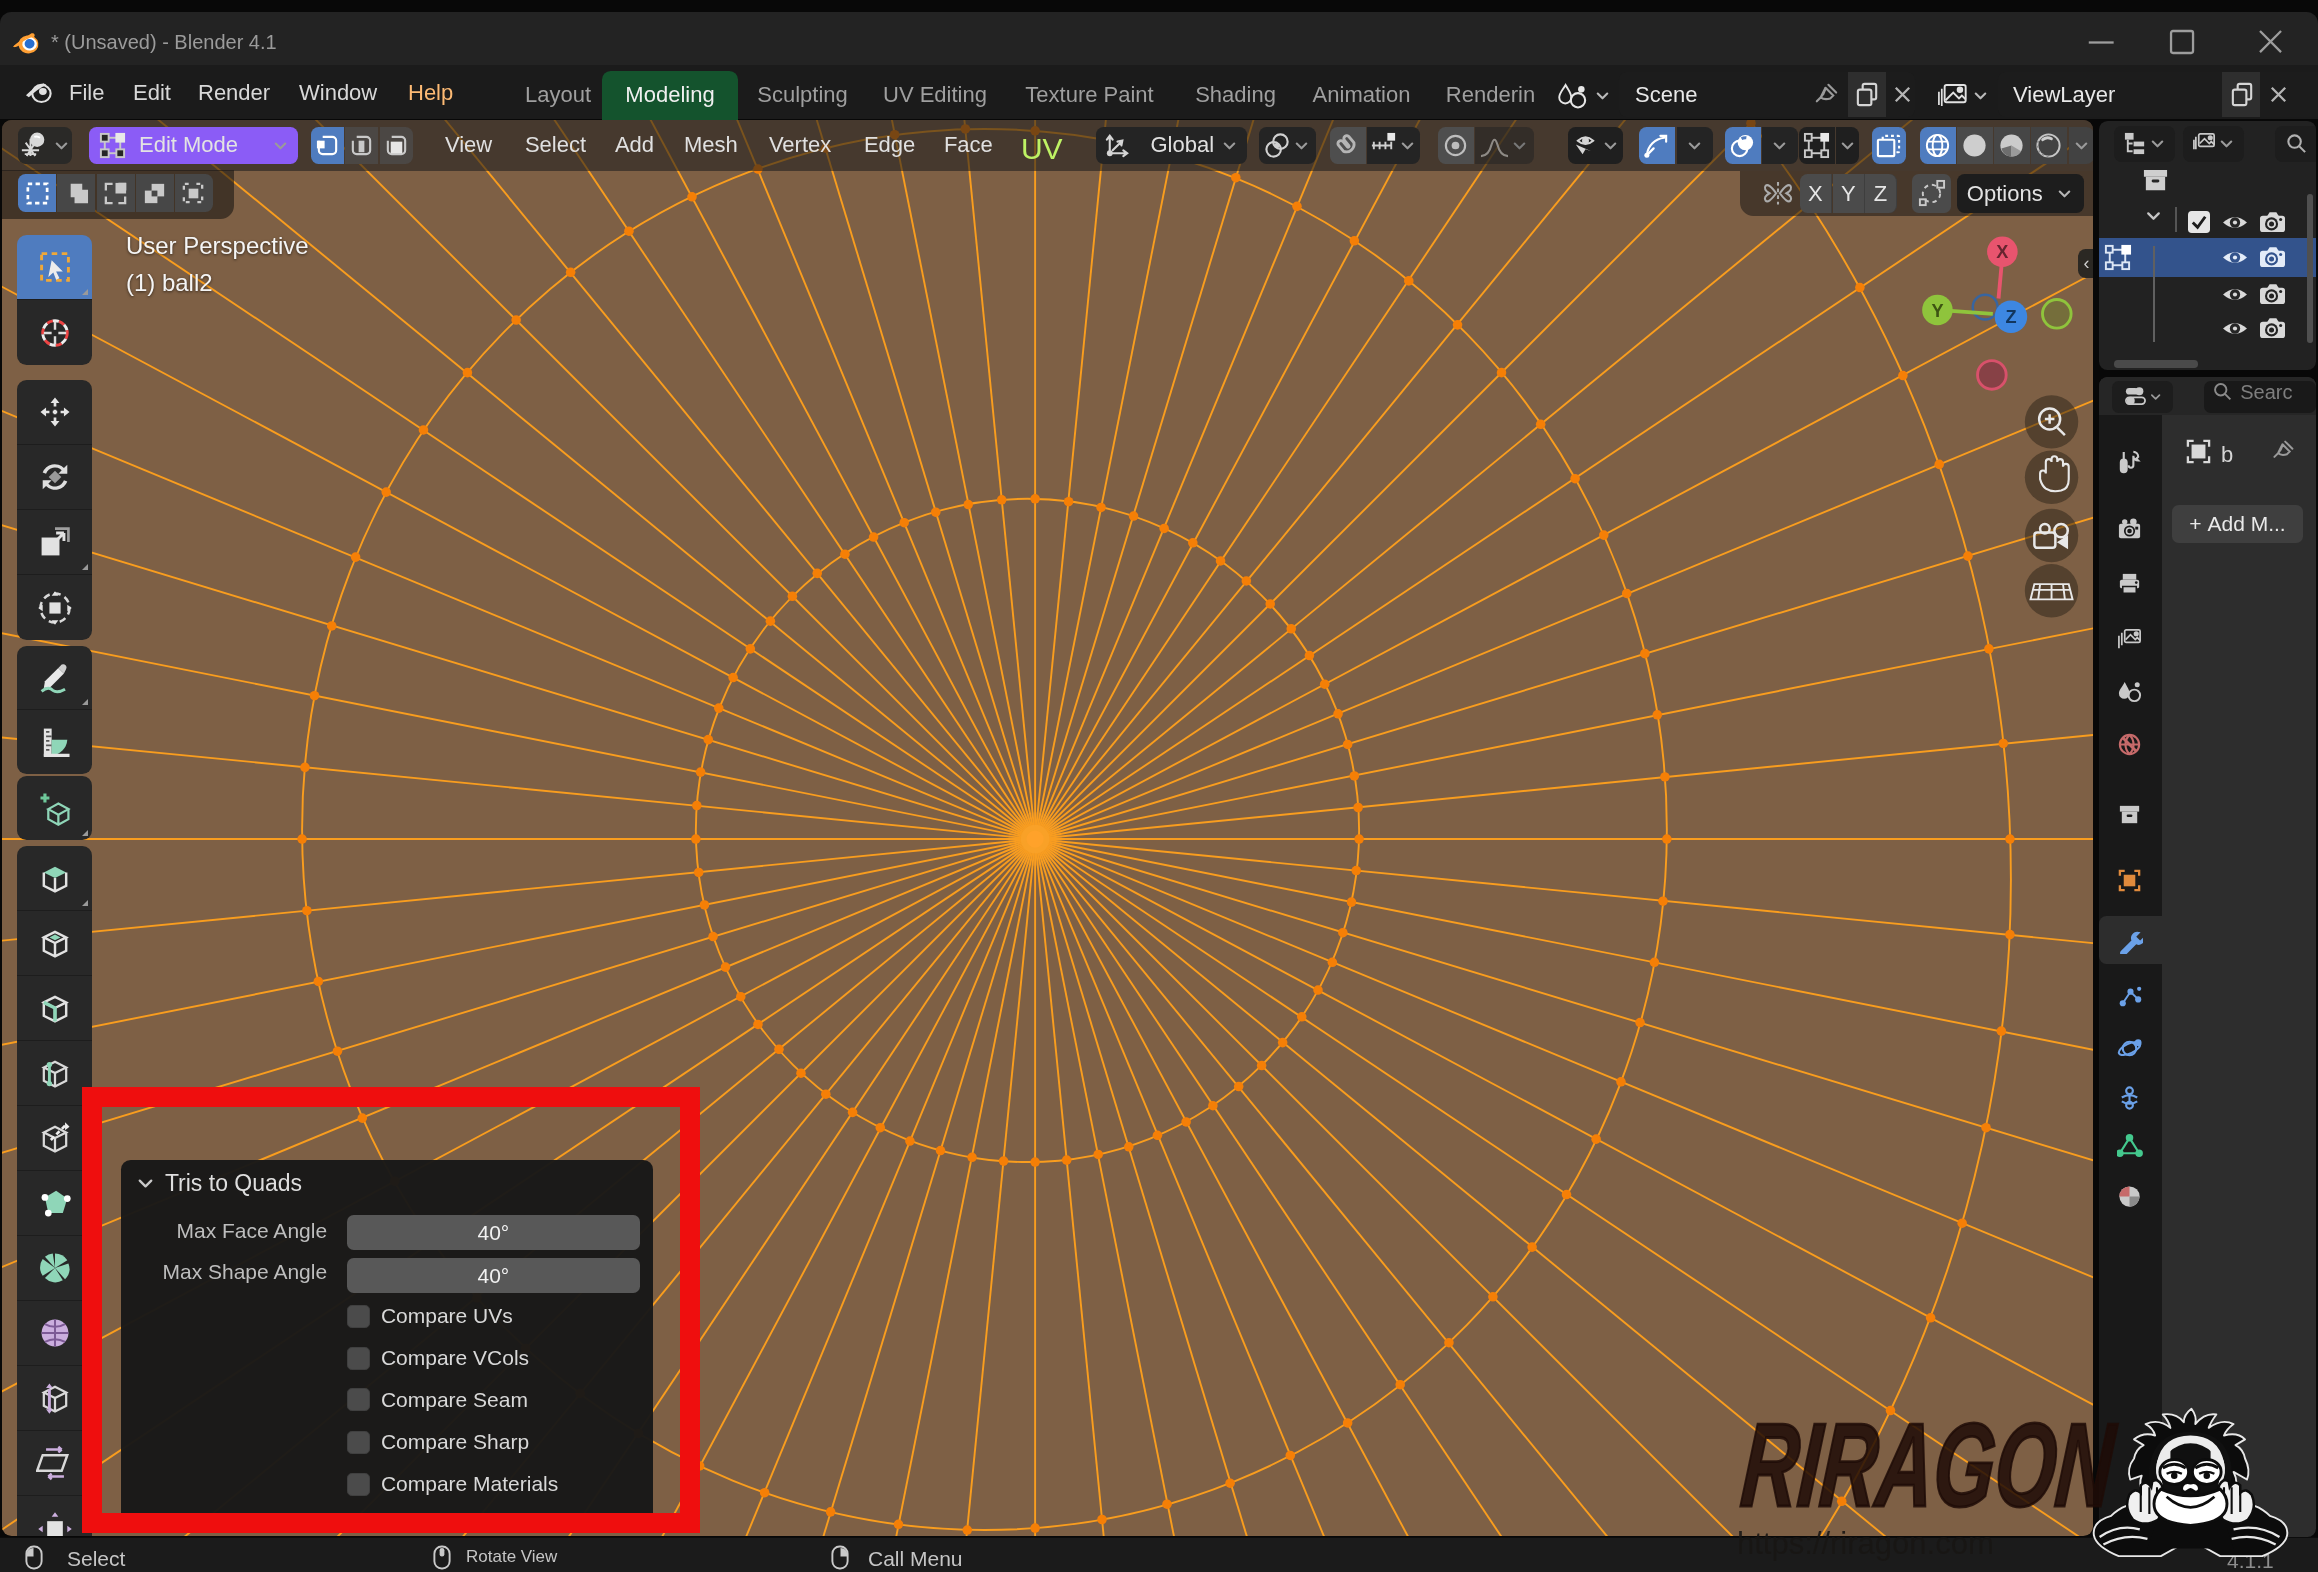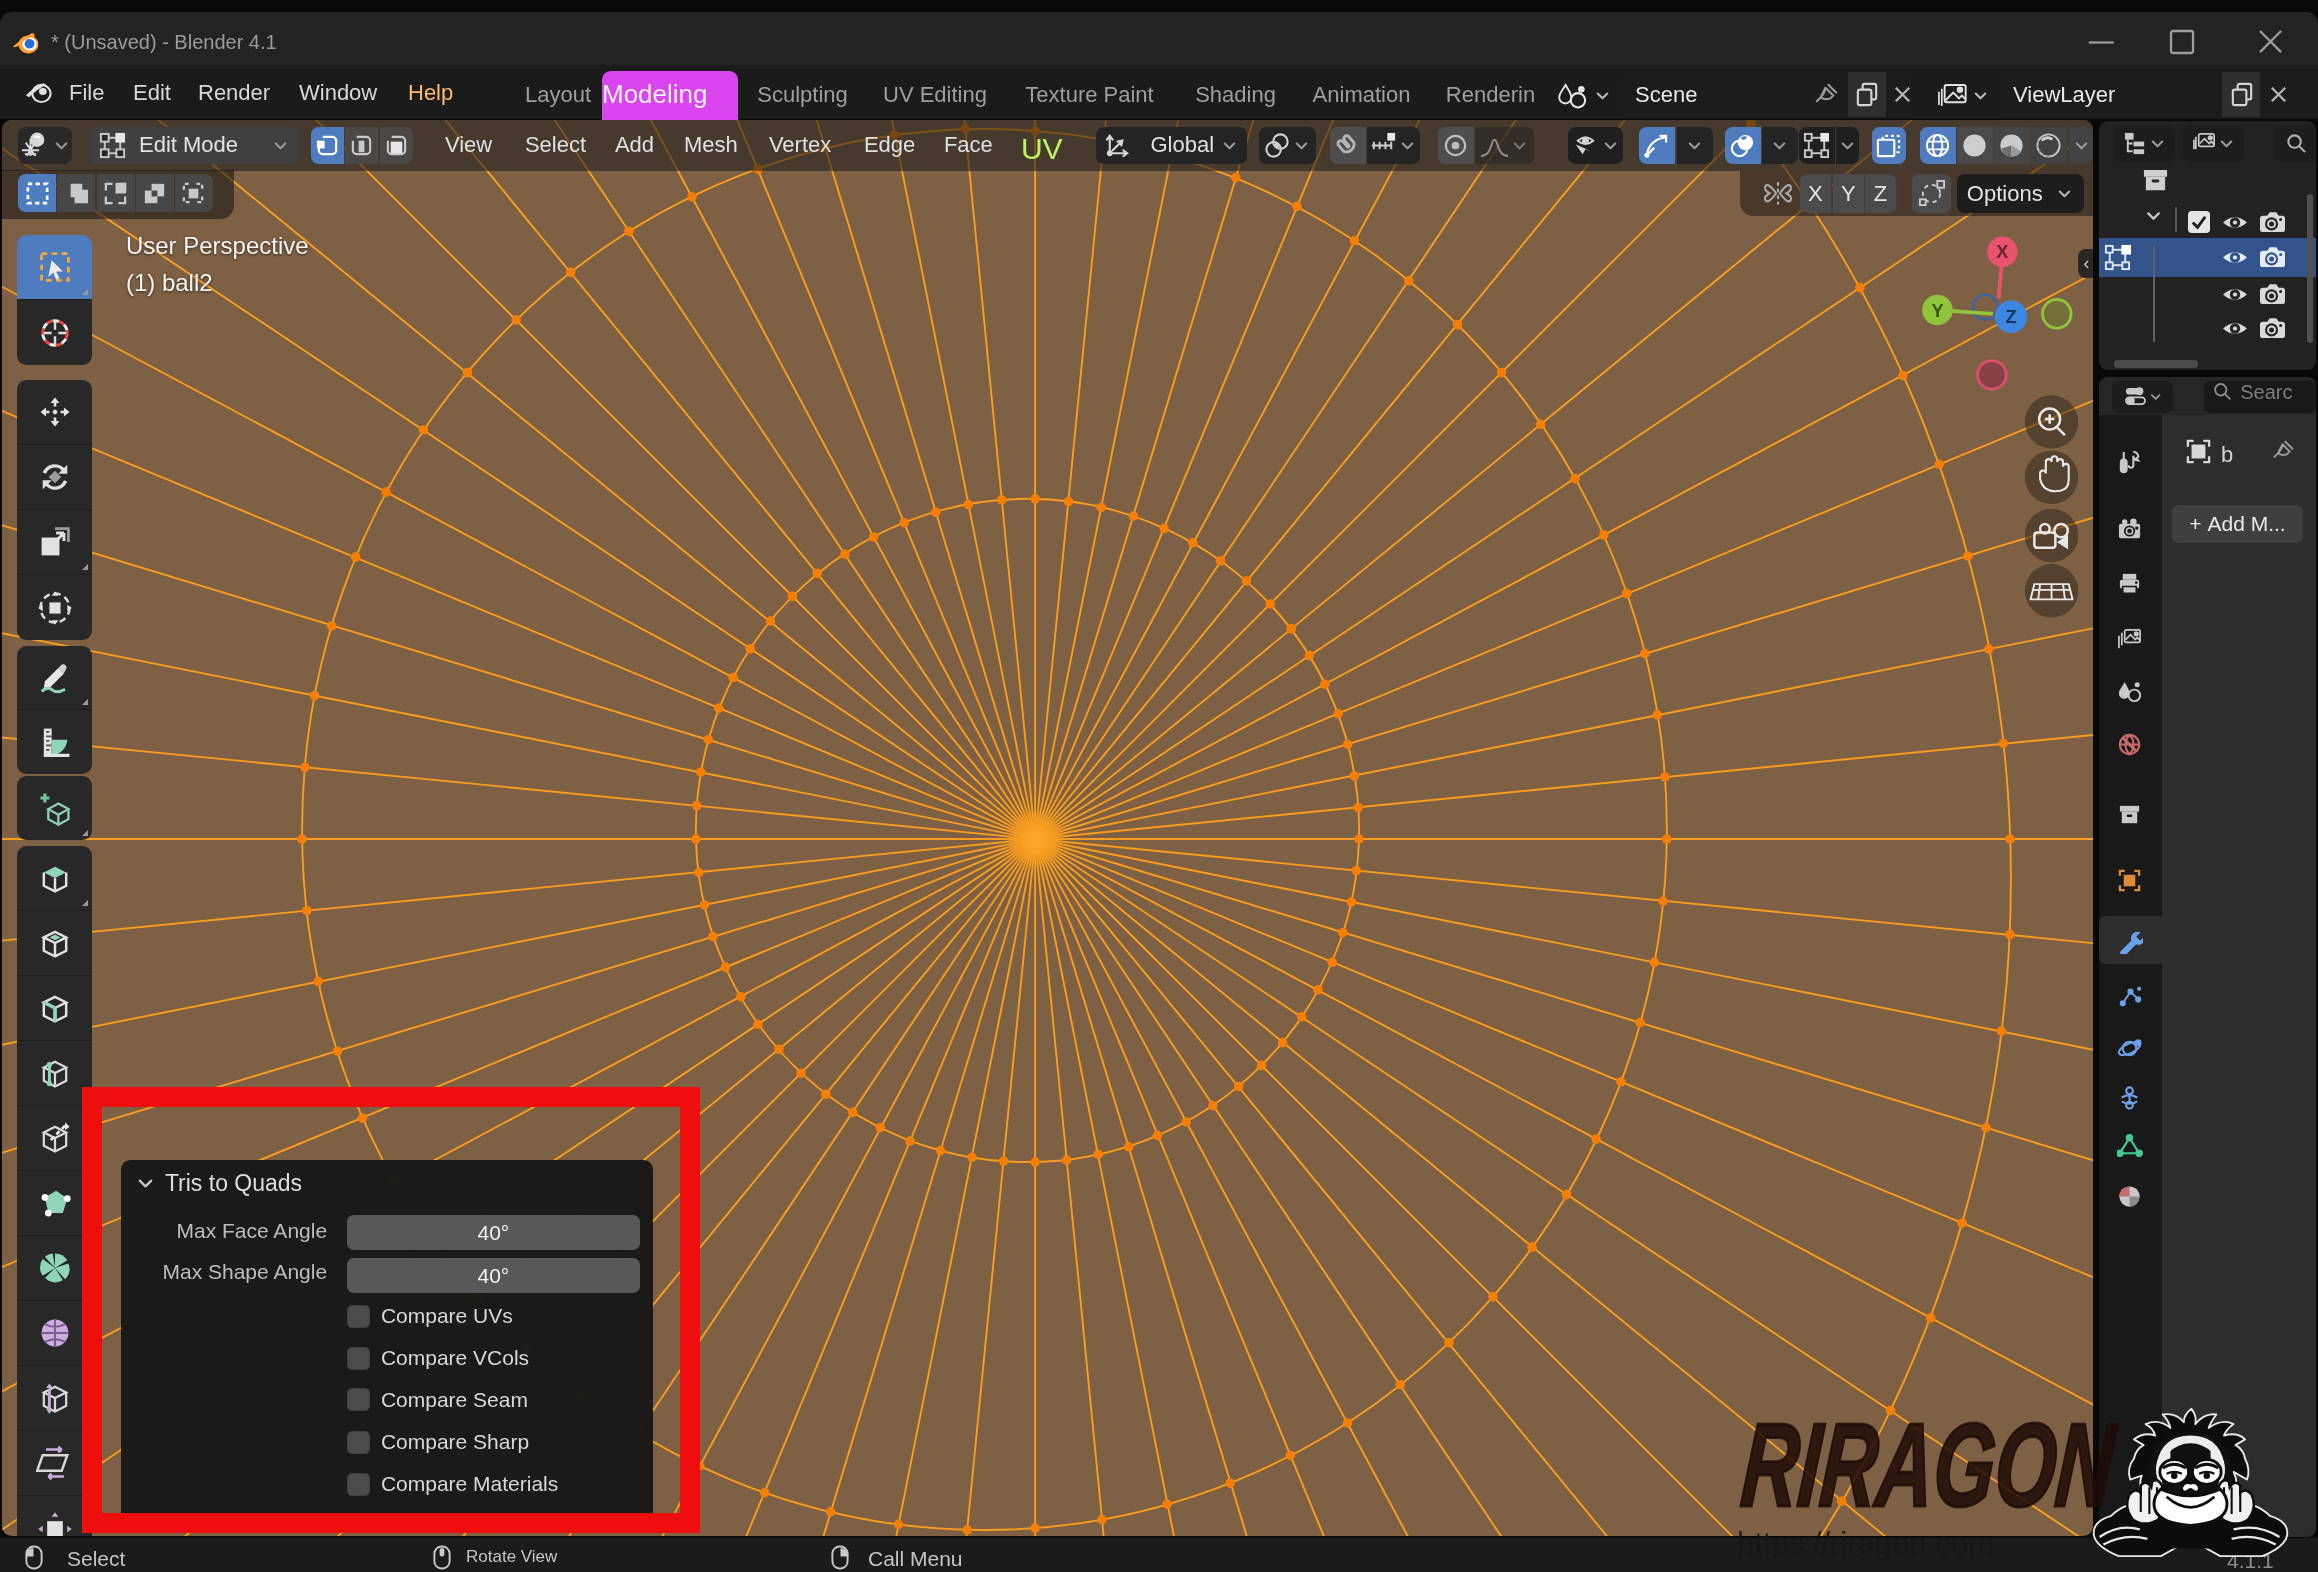--- a/index.html
+++ b/index.html
@@ -45,21 +45,21 @@
 <ellipse cx="19.5" cy="15" rx="4" ry="3.6" fill="#e0e0e0" stroke="none"></ellipse>
 <path d="M2 19 C8 13 14 9 20 6.5 L23 8 C17 11 10 16 5 21 Z" fill="#e0e0e0" stroke="none"></path>
 </g>
   </svg>
 <div class="abs menutxt" style="left:69px;top:80px;font-size:22px;color:#d8d8d8">File</div>
 <div class="abs menutxt" style="left:133px;top:80px;font-size:22px;color:#d8d8d8">Edit</div>
 <div class="abs menutxt" style="left:198px;top:80px;font-size:22px;color:#d8d8d8">Render</div>
 <div class="abs menutxt" style="left:299px;top:80px;font-size:22px;color:#d8d8d8">Window</div>
 <div class="abs menutxt" style="left:408px;top:80px;font-size:22px;color:#fdba74">Help</div>
 <div class="abs" style="left:510px;top:71px;width:96px;height:49px;text-align:center;line-height:47px;color:#9f9f9f;font-size:22px">Layout</div>
-<div class="abs" style="left:602px;top:71px;width:136px;height:49px;background:#d946ef;border-radius:8.6px 8.6px 0 0;text-align:left;line-height:47px;color:#f0f0f0;font-size:26px">Modeling</div>
+<div class="abs" style="left:602px;top:71px;width:136px;height:49px;background:#14532d;border-radius:8.6px 8.6px 0 0;text-align:center;line-height:47px;color:#f0f0f0;font-size:22px">Modeling</div>
 <div class="abs" style="left:746px;top:71px;width:113px;height:49px;text-align:center;line-height:47px;color:#9f9f9f;font-size:22px">Sculpting</div>
 <div class="abs" style="left:874px;top:71px;width:122px;height:49px;text-align:center;line-height:47px;color:#9f9f9f;font-size:22px">UV Editing</div>
 <div class="abs" style="left:1013px;top:71px;width:153px;height:49px;text-align:center;line-height:47px;color:#9f9f9f;font-size:22px">Texture Paint</div>
 <div class="abs" style="left:1185px;top:71px;width:101px;height:49px;text-align:center;line-height:47px;color:#9f9f9f;font-size:22px">Shading</div>
 <div class="abs" style="left:1304px;top:71px;width:115px;height:49px;text-align:center;line-height:47px;color:#9f9f9f;font-size:22px">Animation</div>
 <div class="abs" style="left:1434px;top:71px;width:113px;height:49px;text-align:center;line-height:47px;color:#9f9f9f;font-size:22px">Renderin</div>
 <svg class="abs" style="left:1556px;top:81px" width="32.5" height="29" viewBox="0 0 34 30">
 <path d="M10 4 C13.5 10 16 12.5 16 17 a6.3 6.3 0 1 1 -12.6 0 C3.4 12.5 6.5 10 10 4 Z" fill="none" stroke="#e6e6e6" stroke-width="2"></path>
 <circle cx="23" cy="20" r="7.5" fill="none" stroke="#e6e6e6" stroke-width="2.2"></circle>
 <circle cx="26.5" cy="8.5" r="3.4" fill="#e6e6e6"></circle>
@@ -335,21 +335,21 @@
         <g stroke="#d8d8d8" stroke-width="2" fill="none">
           <path d="M3 20 L21 20 M6 24 L18 24 M12 8 L12 26 M7 12 L17 26 M17 12 L8 26"></path>
           <circle cx="19" cy="9" r="6.5" fill="#d8d8d8"></circle>
           <path d="M16 6 a6.5 6.5 0 0 1 6 1" stroke="#fff"></path>
         </g>
       </svg>
       <svg width="19" height="19" viewBox="0 0 20 20">
         <path d="M5 8 L10 13 L15 8" fill="none" stroke="#9a9a9a" stroke-width="2.2" stroke-linecap="round" stroke-linejoin="round"></path>
       </svg>
     </div>
-    <div class="tseg" style="left:87px;top:6.7px;width:209px;height:37px;background:#404040;border-radius:7.6px;justify-content:flex-start;padding-left:9.6px">
+    <div class="tseg" style="left:87px;top:6.7px;width:209px;height:37px;background:#8b5cf6;border-radius:7.6px;justify-content:flex-start;padding-left:9.6px">
       <svg width="29" height="29" viewBox="0 0 30 30">
         <g fill="none" stroke="#c9c9c9" stroke-width="2">
           <rect x="7" y="7" width="16" height="16"></rect>
           <rect x="3" y="3" width="8" height="8" fill="#262626"></rect>
           <rect x="19" y="3" width="8" height="8" fill="#e8e8e8" stroke="#e8e8e8"></rect>
           <rect x="3" y="19" width="8" height="8" fill="#262626"></rect>
           <rect x="19" y="19" width="8" height="8" fill="#262626"></rect>
         </g>
       </svg>
       <span style="margin-left:11.5px;color:#e3e3e3;font-size:22px">Edit Mode</span>

